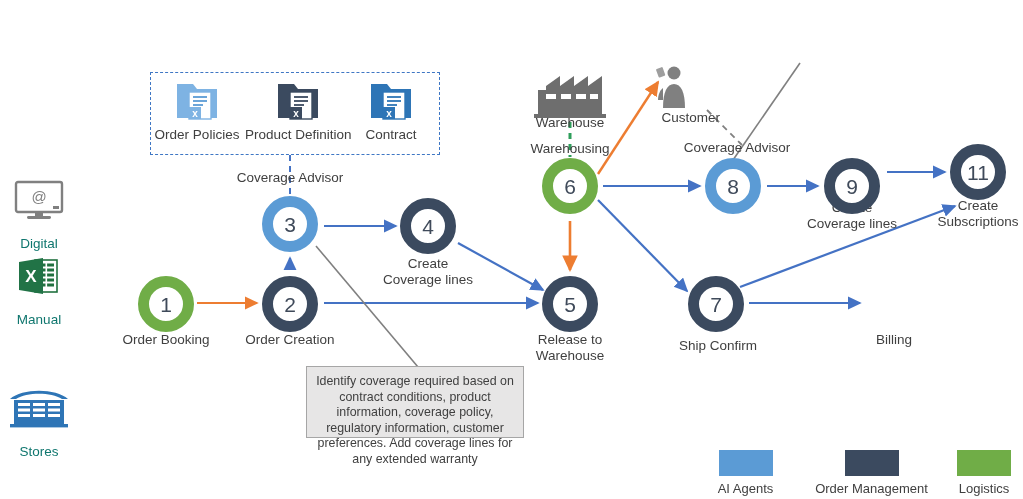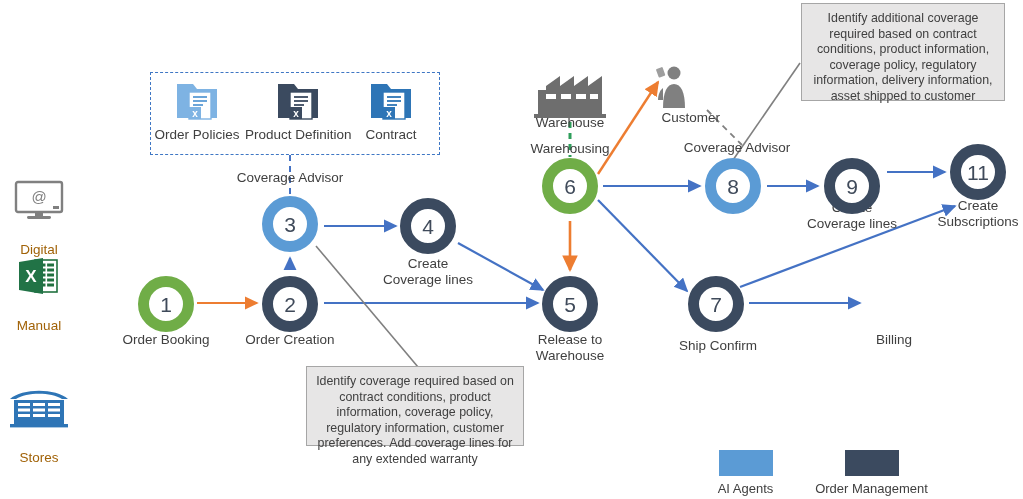--- a/index.html
+++ b/index.html
@@ -97,22 +97,22 @@
   }
   
   .src-item {
     position: absolute;
     width: 78px;
     text-align: center;
     z-index: 3;
   }
   .src-item .cap {
     font-size: 13.5px;
-    color: #a16207;
-    margin-top: 18px;
+    color: #0f766e;
+    margin-top: 12px;
   }
   
   .free-label {
     position: absolute;
     font-size: 13.5px;
     line-height: 16px;
     color: #404040;
     text-align: center;
     z-index: 4;
   }
@@ -357,26 +357,29 @@
       <circle cx="19" cy="9" r="6.5" fill="#808080"></circle>
       <path d="M8 44 C8 28, 12 20, 19 20 C26 20, 30 28, 30 44 Z" fill="#808080"></path>
       <path d="M8 24 C5 26, 3 31, 3 36 L8 36 Z" fill="#808080"></path>
       <rect x="2" y="4" width="7" height="9" rx="1" fill="#9e9e9e" transform="rotate(-20 5 8)"></rect>
     </svg>
   </div>
   <div class="free-label" style="left:624px; top:110px; width:96px; text-align:right;">Customer</div>
 
   <div class="free-label" style="left:662px; top:140px; width:150px;">Coverage Advisor</div>
 
-  <div class="callout" style="left:306px; top:366px; width:218px; height:80px;">Identify coverage required based on contract conditions, product information, coverage policy, regulatory information, customer preferences. Add coverage lines for any extended warranty</div>
-
-  <div class="callout" style="left:801px; top:3px; width:204px; height:98px;">Identify additional coverage required based on contract conditions, product information, coverage policy, regulatory information, delivery information, asset shipped to customer</div>
+  <div class="callout" style="left:306px; top:366px; width:218px; height:72px;">Identify coverage required based on contract conditions, product information, coverage policy, regulatory information, customer preferences. Add coverage lines for any extended warranty</div>
+
 
   <div class="legend-item" style="left:693px; top:450px; width:105px;">
     <div class="legend-swatch" style="background:#5b9bd5;"></div>
     <div class="legend-cap">AI Agents</div>
   </div>
   <div class="legend-item" style="left:800px; top:450px; width:143px;">
     <div class="legend-swatch" style="background:#3b4a5f;"></div>
     <div class="legend-cap">Order Management</div>
   </div>
+  <div class="legend-item" style="left:944px; top:450px; width:80px;">
+    <div class="legend-swatch" style="background:#70ad47;"></div>
+    <div class="legend-cap">Logistics</div>
+  </div>
 
 </div>
 
 </body></html>

